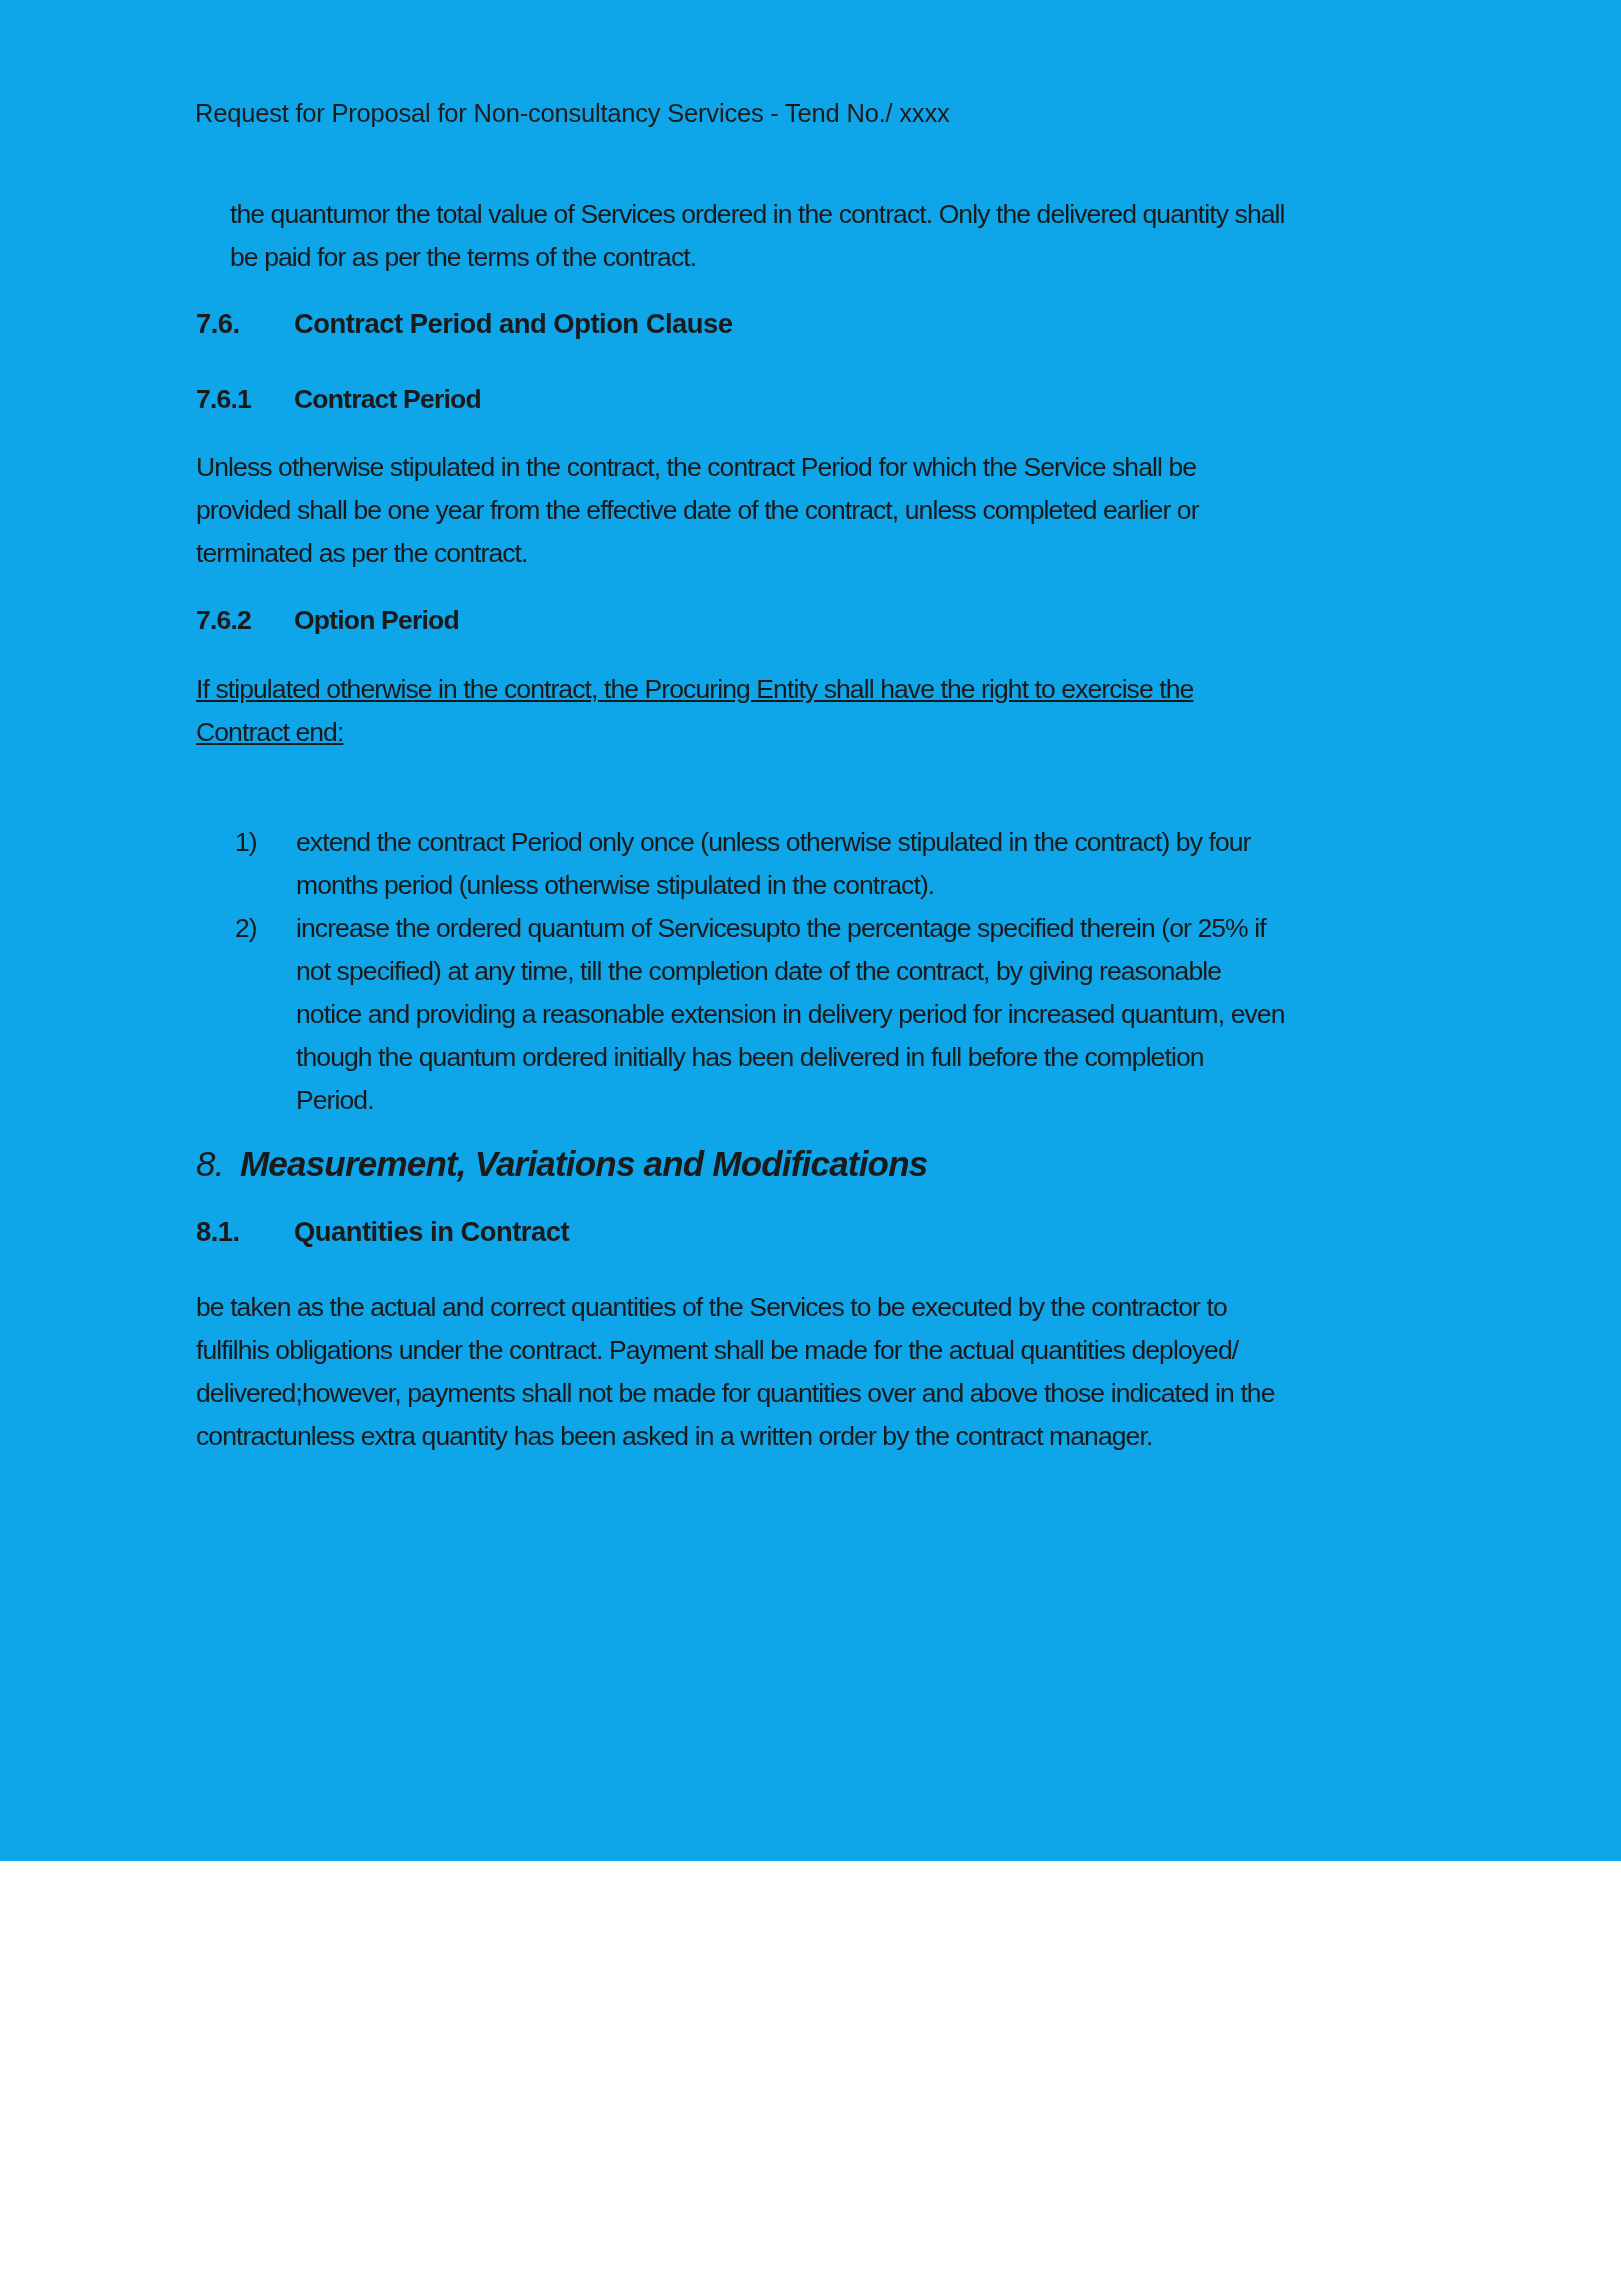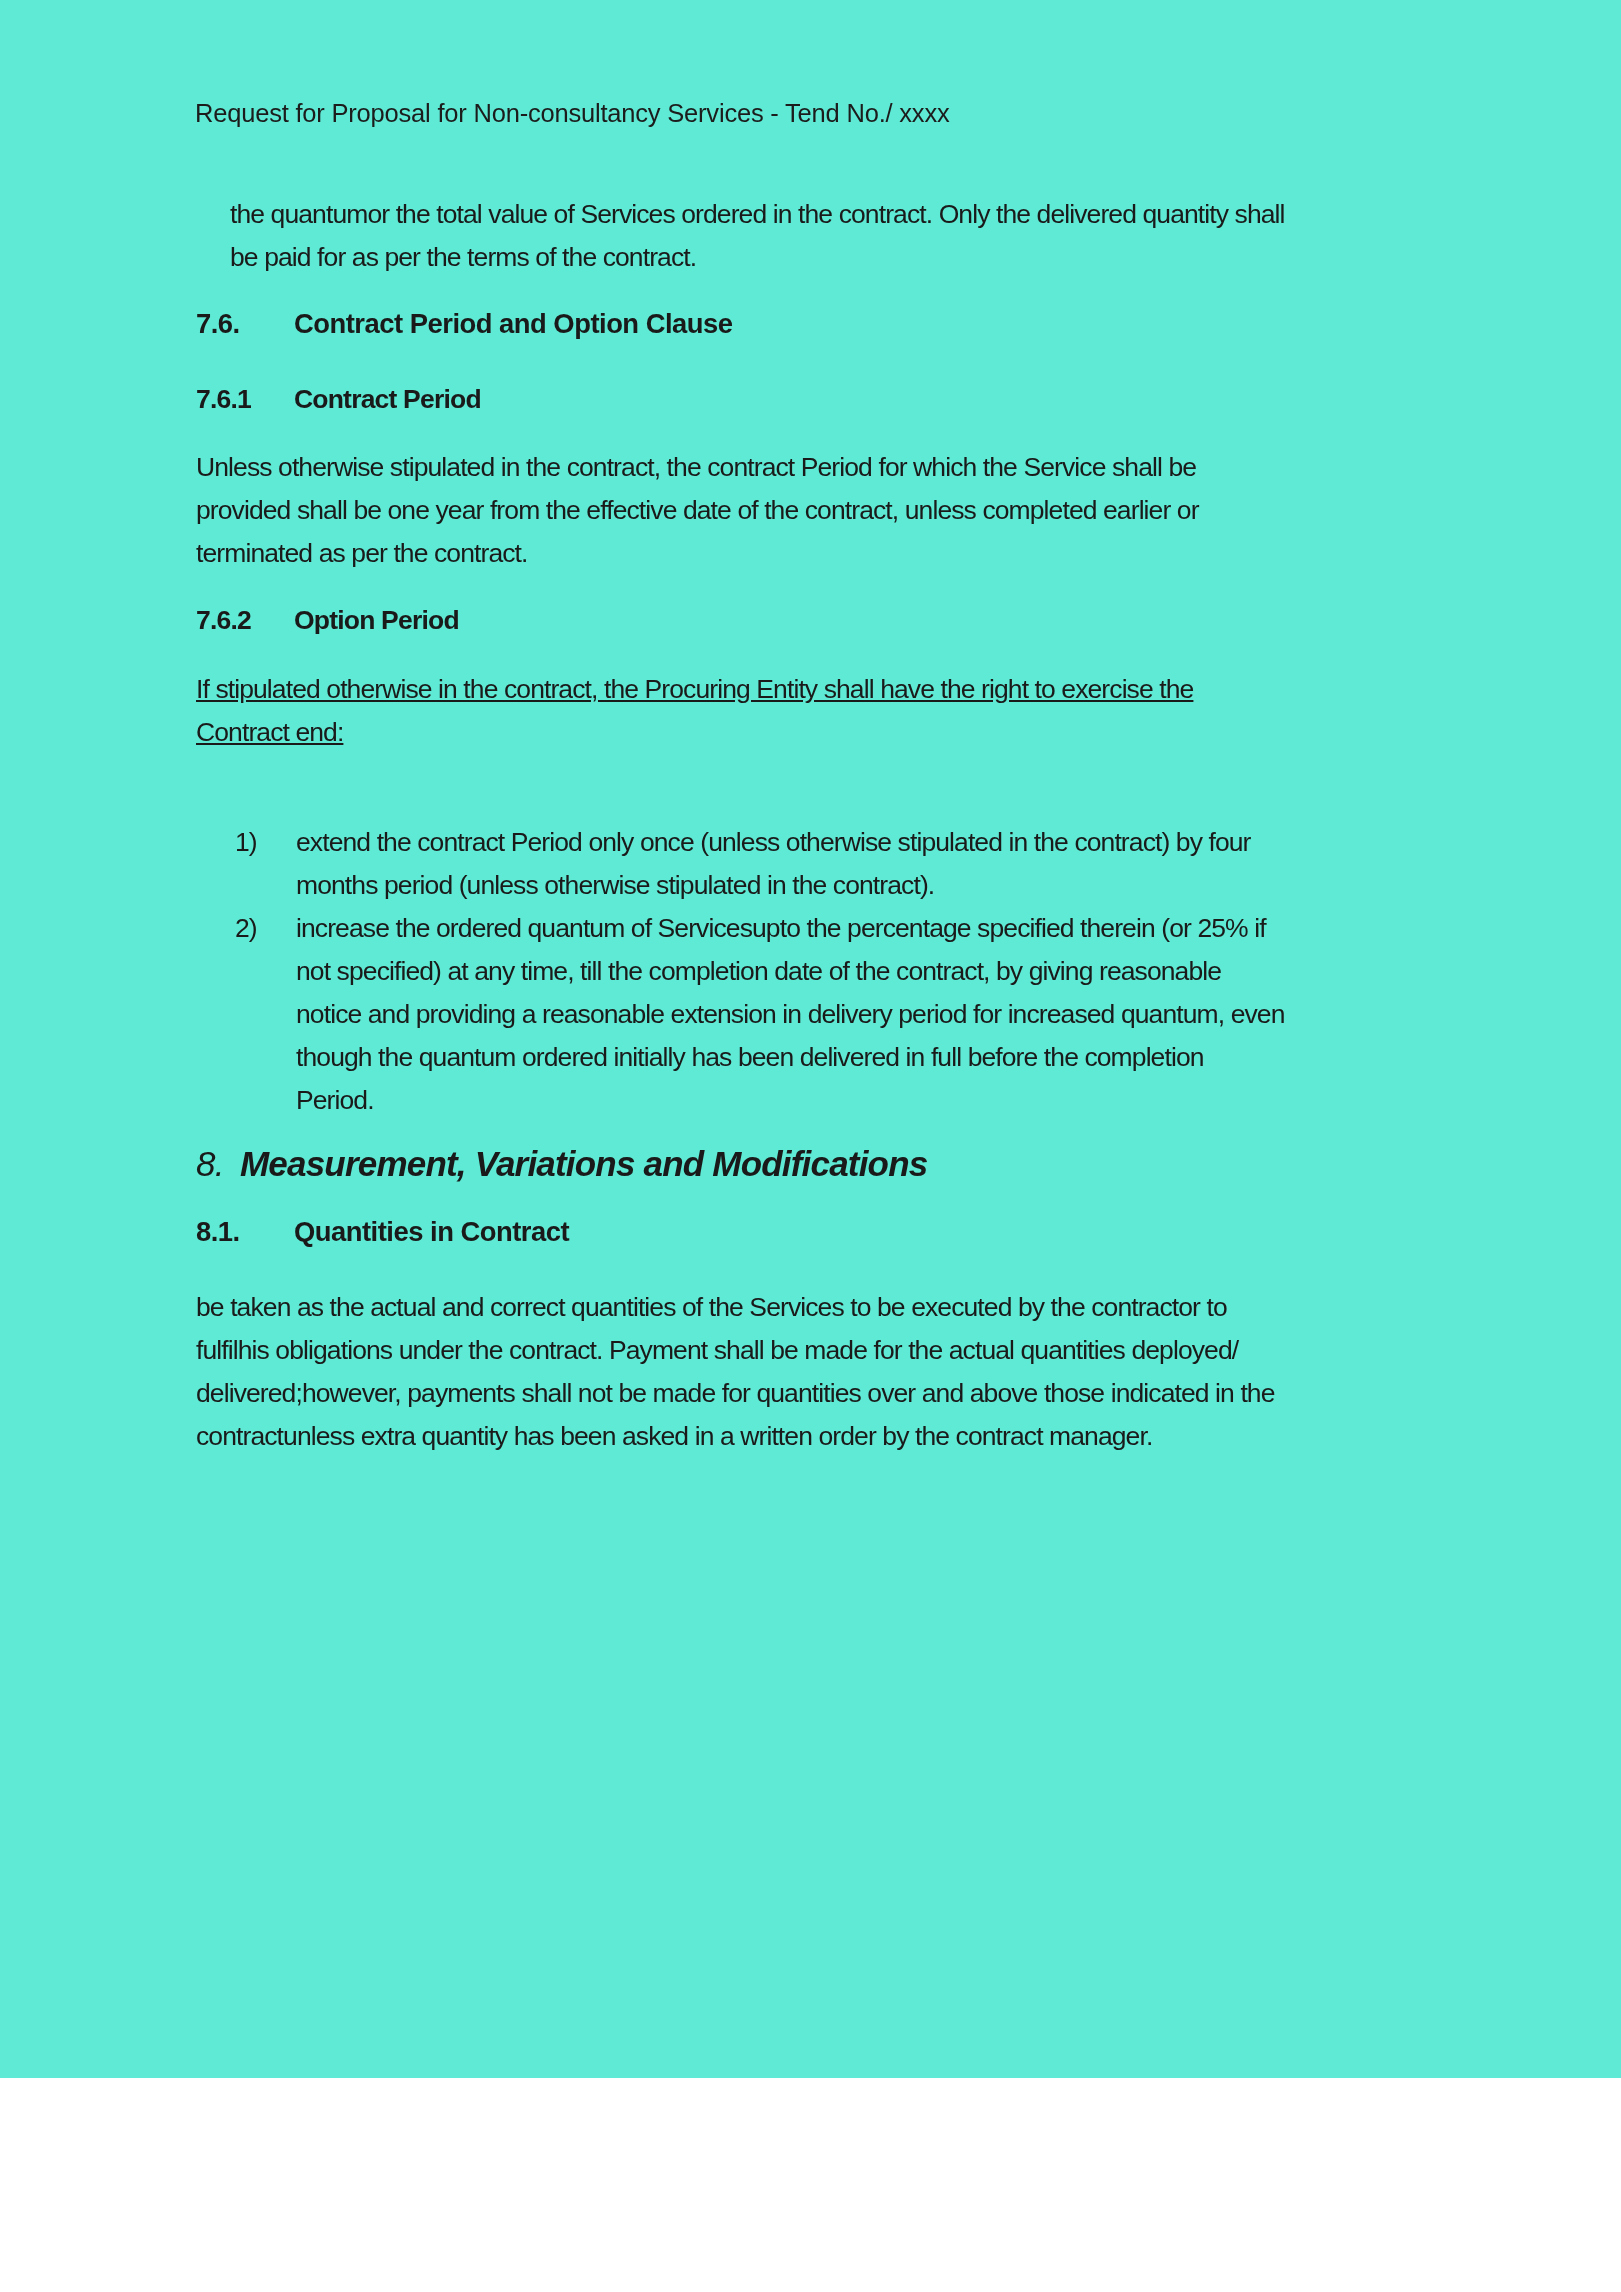--- a/index.html
+++ b/index.html
@@ -1,20 +1,20 @@
 <!DOCTYPE html>
 <html><head>
 <meta charset="utf-8">
 <style>
   html, body { margin: 0; padding: 0; background: #ffffff; }
   #page {
     position: relative;
     width: 1621px;
-    height: 2078px;
-    background: #5eead4;
+    height: 1861px;
+    background: #0ea5e9;
     color: #1a1a1a;
     font-family: "Liberation Sans", sans-serif;
     overflow: hidden;
   }
   .abs { position: absolute; }
 
   
   .running-text {
     font-size: 25.5px;
     letter-spacing: -0.2px;

